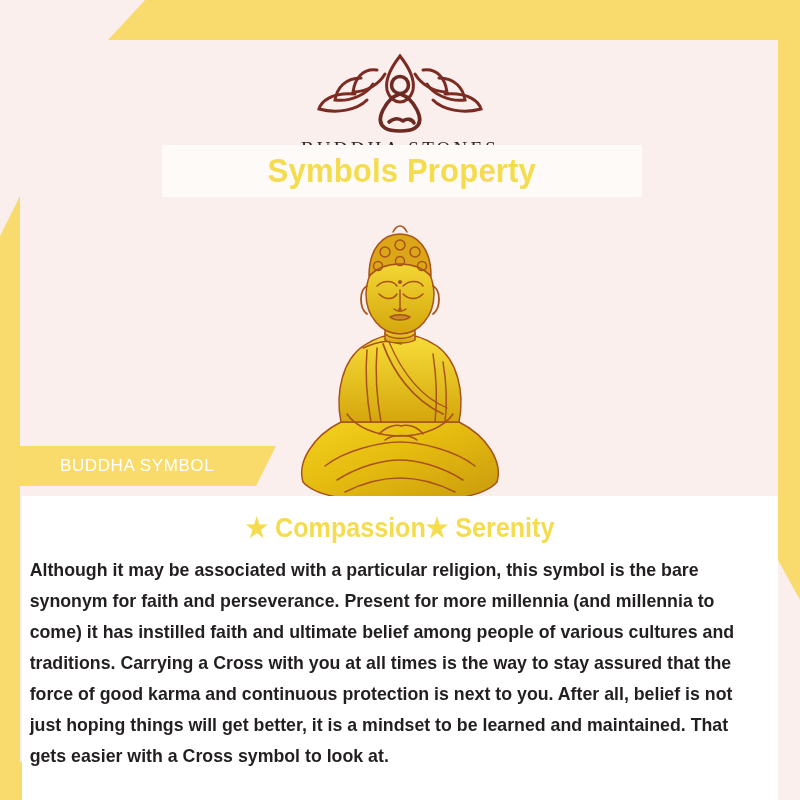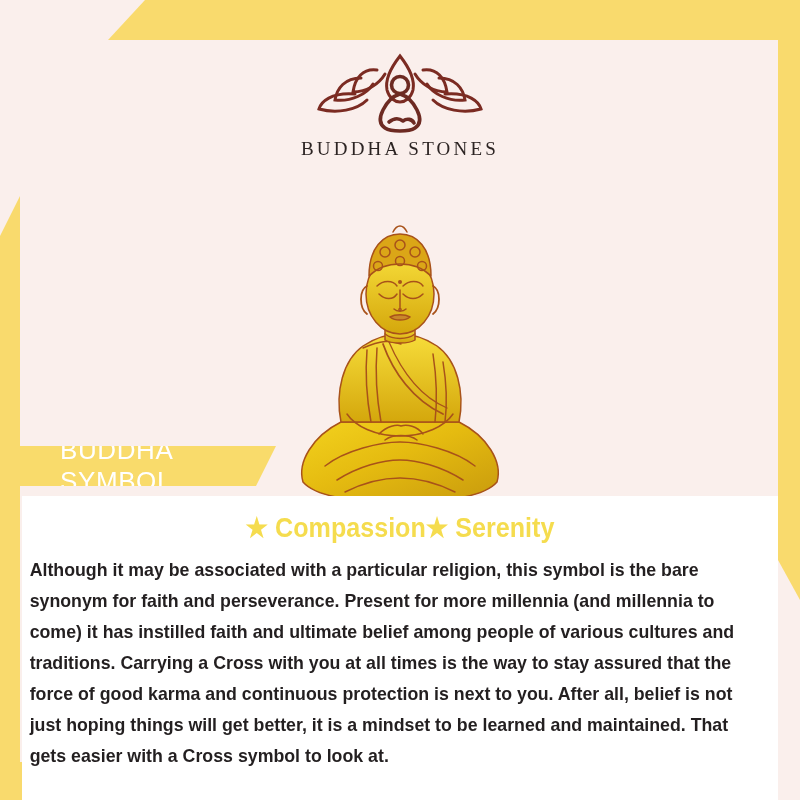--- a/index.html
+++ b/index.html
@@ -140,21 +140,21 @@
     height: 40px;
     background: #f9db6b;
     clip-path: polygon(0 0, 256px 0, 236px 40px, 0 40px);
     display: flex;
     align-items: center;
     z-index: 3;
   }
   .ribbon-text {
     padding-left: 40px;
     color: #ffffff;
-    font-size: 26px;
+    font-size: 17px;
     letter-spacing: 0.6px;
     font-weight: 400;
   }
 
   
   .body-panel {
     position: absolute;
     left: 0;
     top: 452px;
     width: 756px;
@@ -220,20 +220,23 @@
           <circle cx="85" cy="33" r="8.5"></circle>
 
           <path d="M85 42 C 78 44, 72 50, 68 58 C 64 66, 64 72, 70 76 C 76 80, 94 80, 100 76 C 106 72, 106 66, 102 58 C 98 50, 92 44, 85 42 Z"></path>
 
           <path d="M74 70 C 79 66, 84 66, 88 69 C 92 66, 97 67, 99 71"></path>
         </g>
       </svg>
       <span class="brand-name">BUDDHA STONES</span>
     </div>
 
+    <div class="title-band">
+      <span class="title-text">Symbols Property</span>
+    </div>
 
     <div class="buddha-wrap">
       <svg class="buddha-svg" viewBox="0 0 230 300">
         <defs>
           <linearGradient id="goldg" x1="0" y1="0" x2="1" y2="1">
             <stop offset="0%" stop-color="#f3d21e"></stop>
             <stop offset="45%" stop-color="#e5bb10"></stop>
             <stop offset="100%" stop-color="#c89a0d"></stop>
           </linearGradient>
           <linearGradient id="goldl" x1="0" y1="0" x2="0" y2="1">

